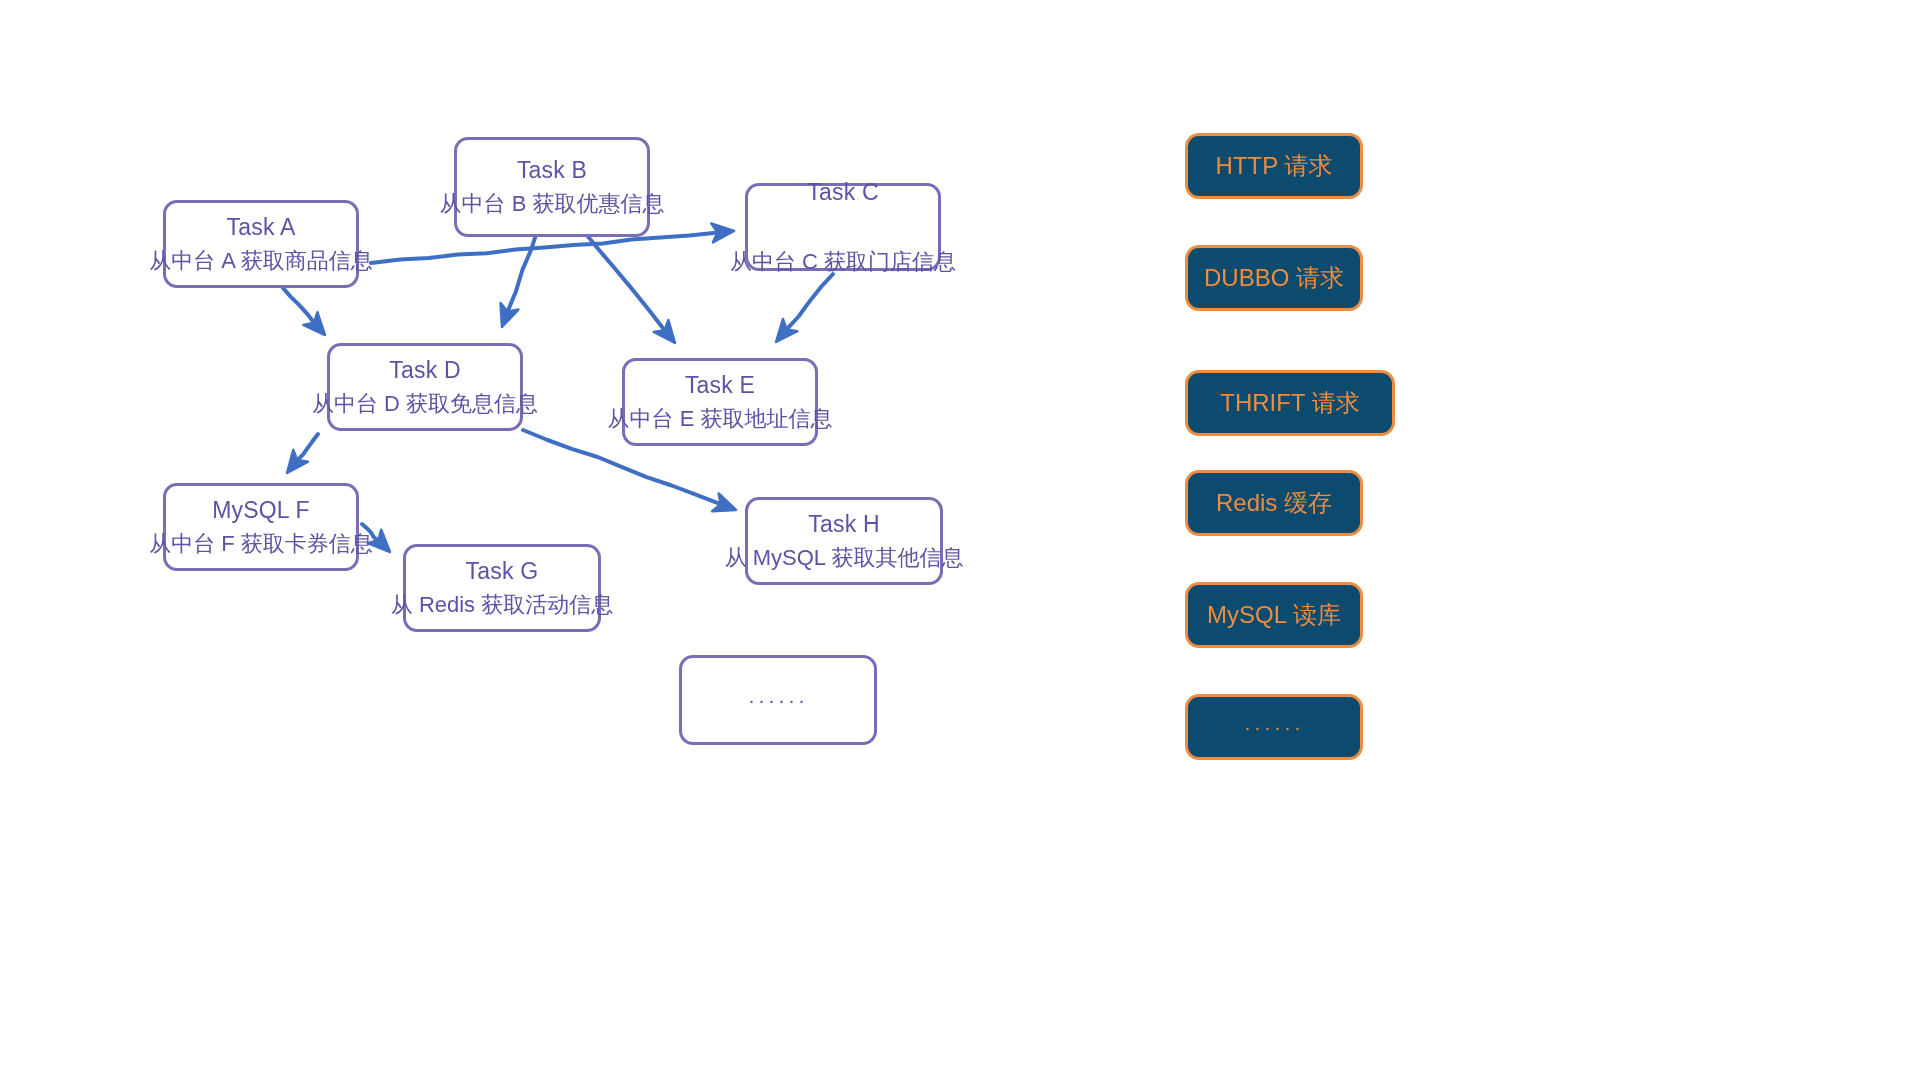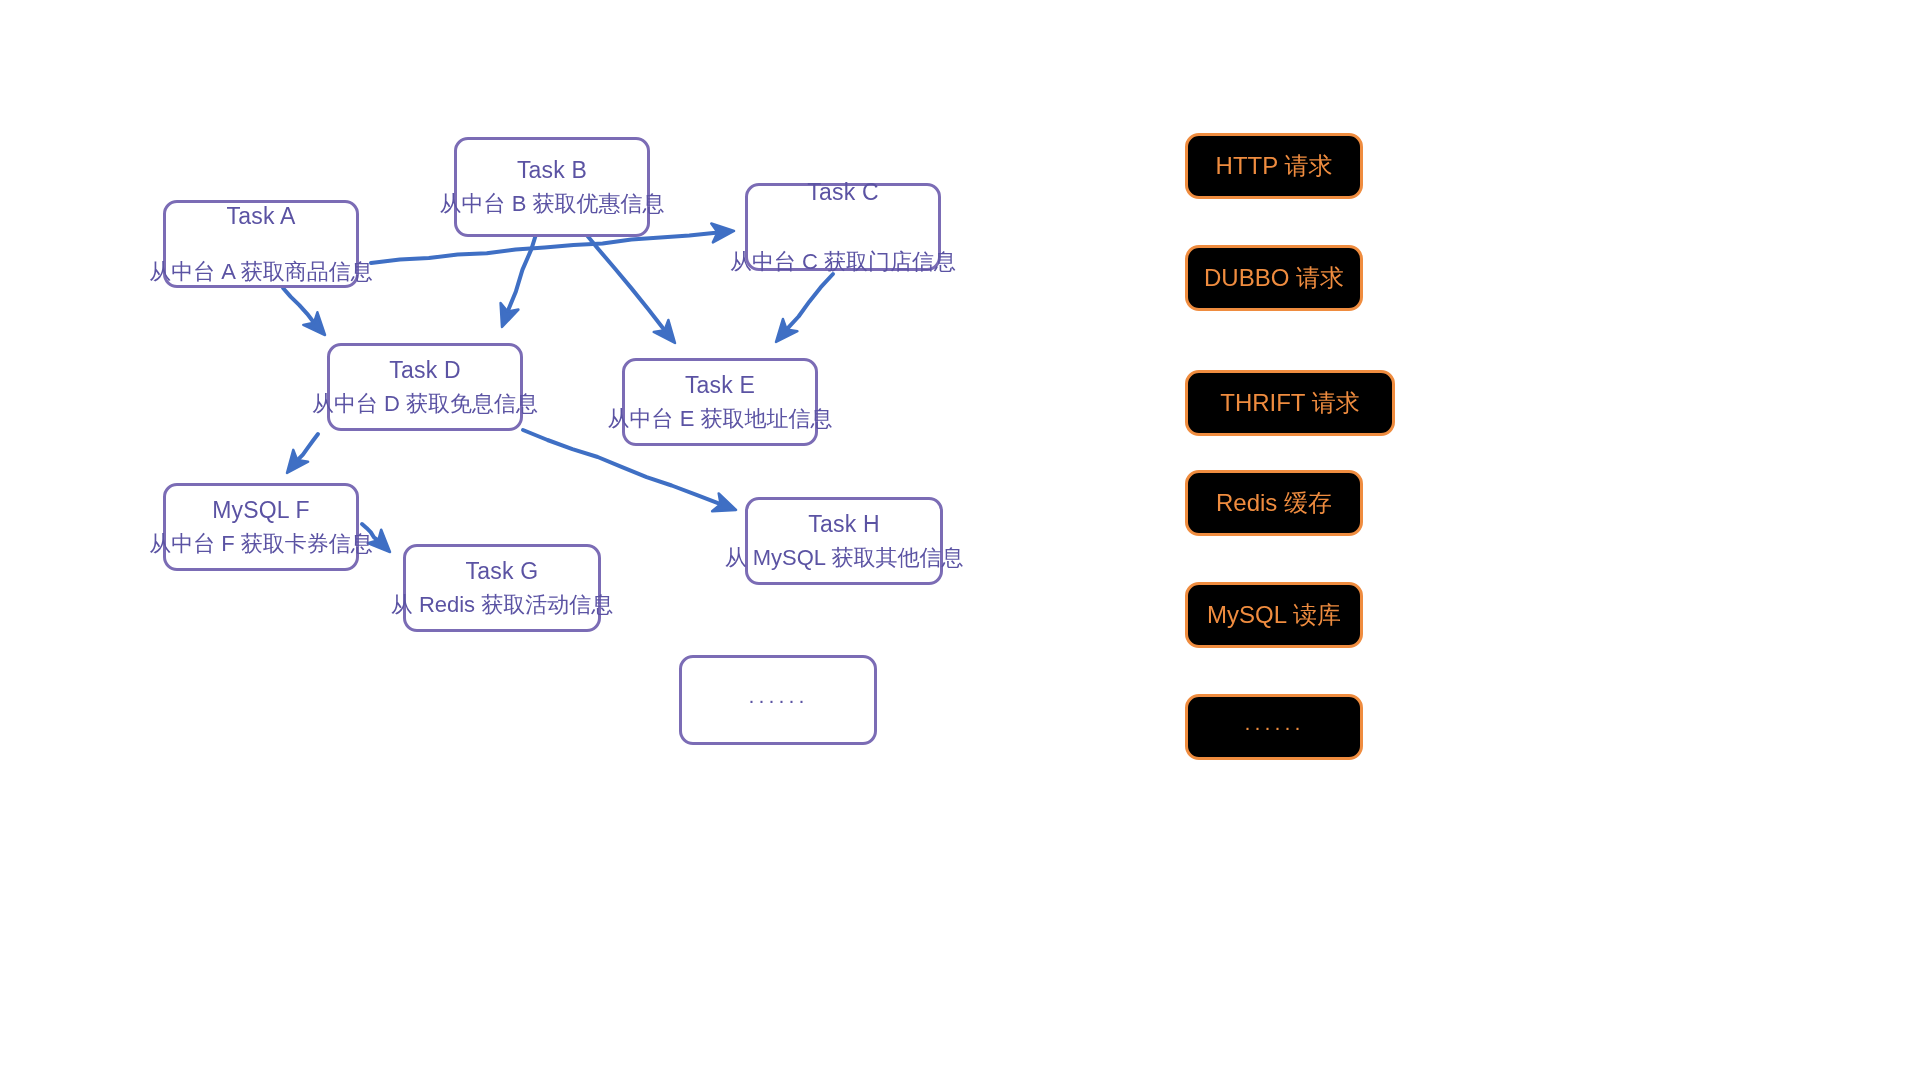--- a/index.html
+++ b/index.html
@@ -55,21 +55,21 @@
     font-size: 21px;
     letter-spacing: 3px;
     color: #5b53a3;
   }
   .legend-item {
     position: absolute;
     box-sizing: border-box;
     display: flex;
     align-items: center;
     justify-content: center;
-    background: #000000;
+    background: #0c4a6e;
     border: 3.5px solid #ef8c3f;
     border-radius: 14px;
     color: #ef8c3f;
     font-size: 24px;
     white-space: nowrap;
     z-index: 3;
   }
   .legend-item.legend-ellipsis {
     font-size: 21px;
     letter-spacing: 3px;
@@ -107,21 +107,21 @@
       <g>
         <path d="M523.0 430.0 L547.5 440.0 L572.4 449.1 L597.7 457.0 L622.1 467.2 L646.6 477.2 L671.7 485.5 L696.5 494.8 L721.2 504.4" stroke="#3f6fc4" stroke-width="4" stroke-linecap="round" stroke-linejoin="round" fill="none"></path>
         <path d="M 736.0 510.0 L 712.1 511.2 L 720.6 504.2 L 718.7 493.4 Z" fill="#3f6fc4" stroke="#3f6fc4" stroke-width="2.5" stroke-linejoin="round"></path>
       </g>
       <g>
         <path d="M362.0 524.0 L366.5 527.9 L370.7 532.1 L373.9 537.3 L378.8 540.8" stroke="#3f6fc4" stroke-width="4" stroke-linecap="round" stroke-linejoin="round" fill="none"></path>
         <path d="M 390.0 552.0 L 367.7 543.2 L 378.3 540.3 L 381.2 529.7 Z" fill="#3f6fc4" stroke="#3f6fc4" stroke-width="2.5" stroke-linejoin="round"></path>
       </g>
     </svg>
   <div id="nodes-layer">
-      <div class="node" style="left: 163px; top: 200px; width: 196px; height: 88px; border-color: rgb(123, 108, 181); justify-content: space-between;">
+      <div class="node" style="left: 163px; top: 200px; width: 196px; height: 88px; border-color: rgb(123, 108, 181);">
         <div class="title">Task A</div>
         <div class="subtitle">从中台 A 获取商品信息</div>
       </div>
       <div class="node" style="left: 454px; top: 137px; width: 196px; height: 100px; border-color: rgb(123, 108, 181);">
         <div class="title">Task B</div>
         <div class="subtitle">从中台 B 获取优惠信息</div>
       </div>
       <div class="node" style="left: 745px; top: 183px; width: 196px; height: 88px; border-color: rgb(123, 108, 181); gap: 36px;">
         <div class="title">Task C</div>
         <div class="subtitle">从中台 C 获取门店信息</div>

